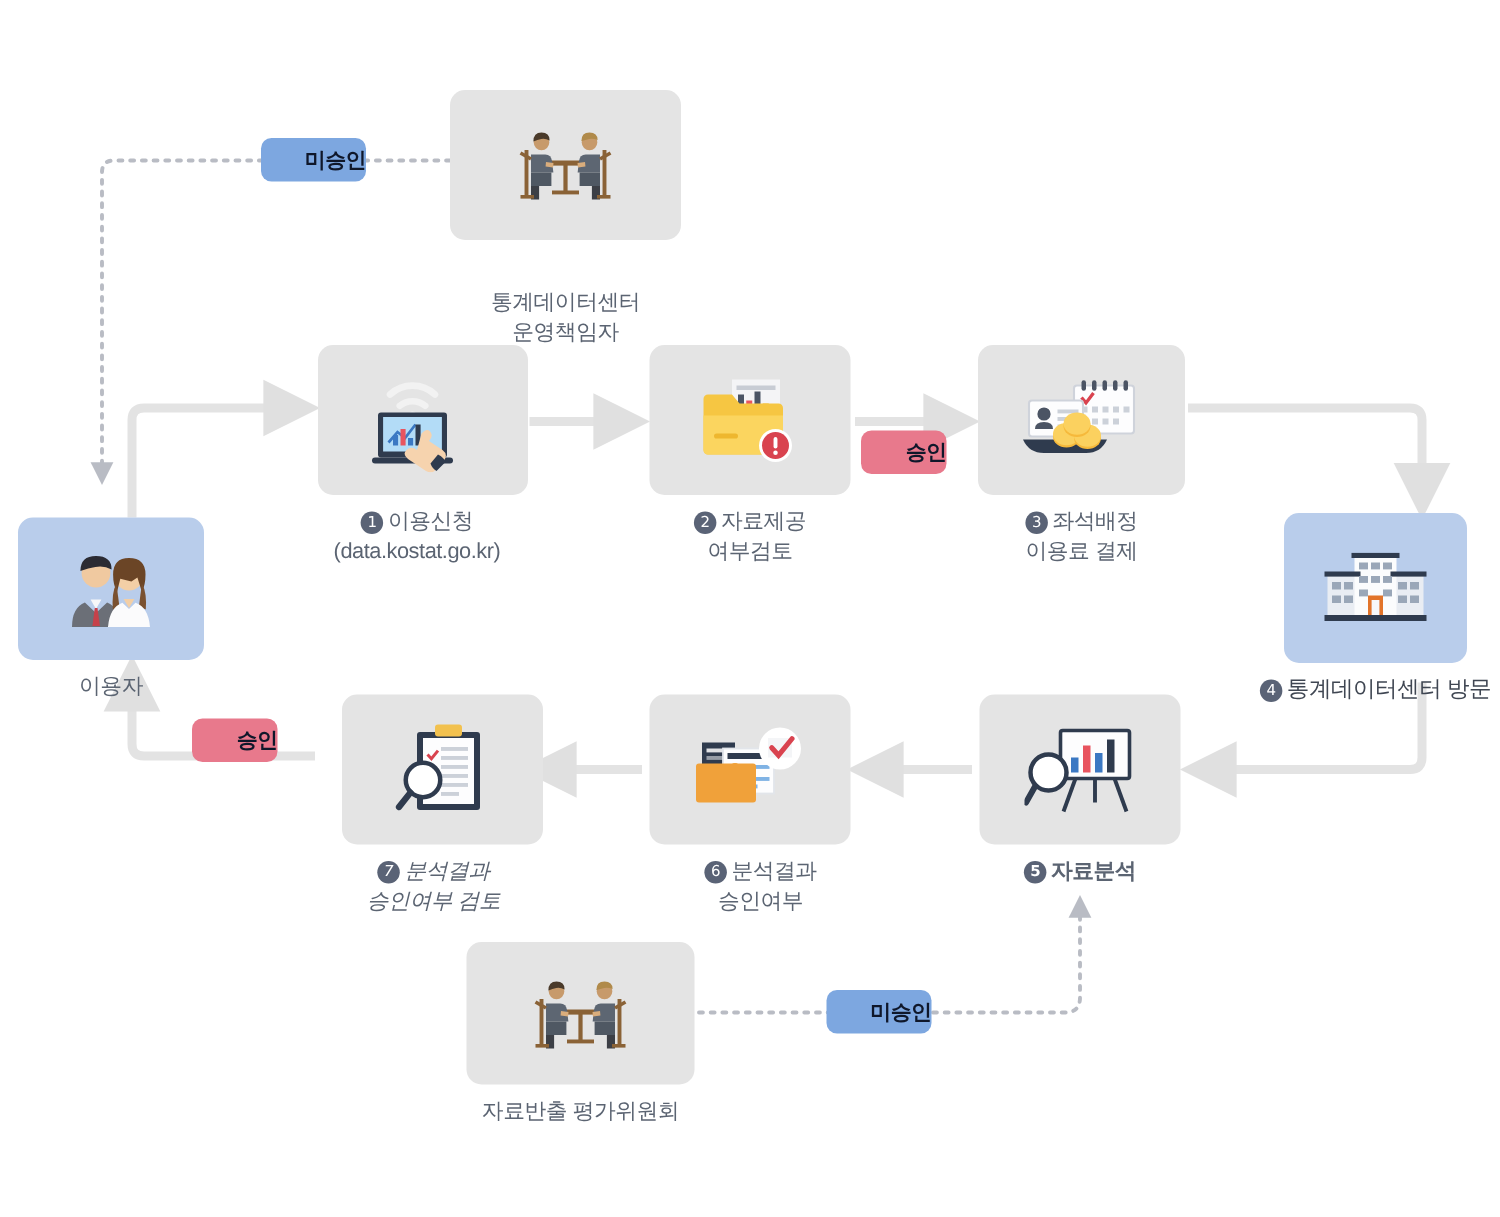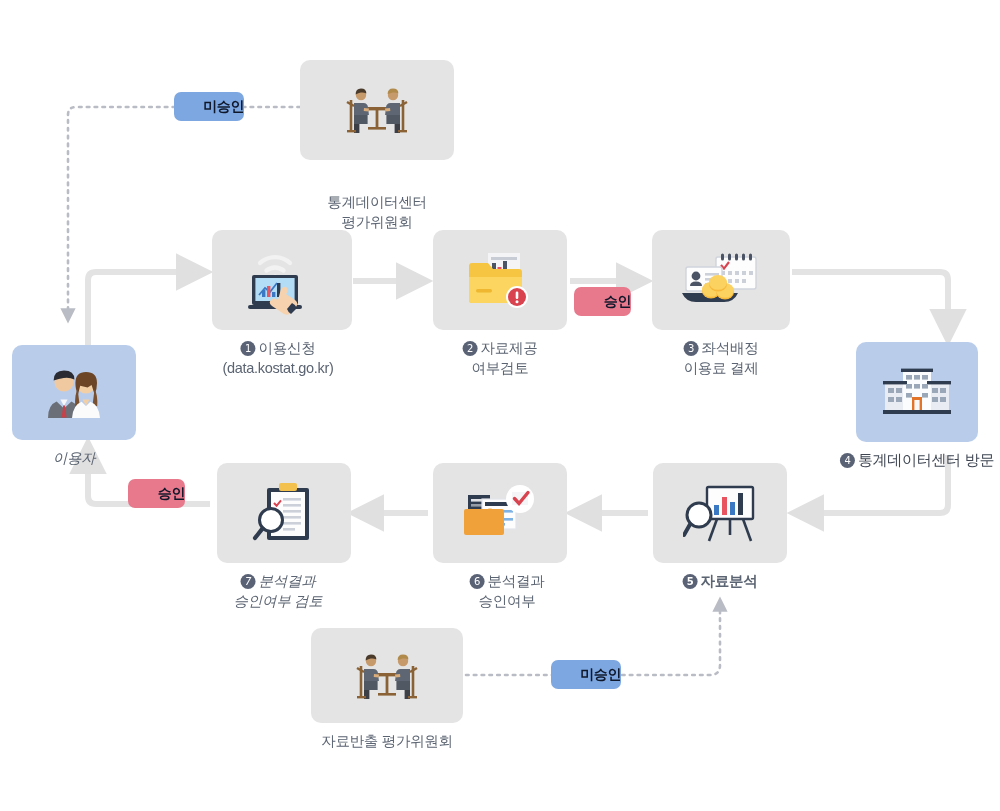--- a/index.html
+++ b/index.html
@@ -131,21 +131,21 @@
         <path d="M49 26l-5 .6.3 3 5-.6z" fill="#d9ad7c"></path>
         <rect x="53.6" y="42" width="5.4" height="9" fill="#3c3f46"></rect>
 
         <path d="M62 18 L62 48" stroke="#8a6236" stroke-width="2.6" fill="none"></path>
         <path d="M66 20 L59 24" stroke="#8a6236" stroke-width="2.4" fill="none"></path>
         <rect x="57" y="48" width="9" height="2.4" fill="#8a6236"></rect>
       </svg>
     </div>
     <div class="caption" style="top:108px;margin-top:24px;">
       <div>통계데이터센터</div>
-      <div>평가위원회</div>
+      <div>운영책임자</div>
     </div>
   </div>
 
   <div class="node" style="left:12px; top:345px; width:124px;">
     <div class="card accent" style="width:124px; height:95px;">
       <svg class="icon" width="66" height="54" viewBox="0 0 66 54">
 
         <circle cx="23" cy="16" r="9.6" fill="#f0c9a0"></circle>
         <path d="M12.6 14.6q0-10 10.4-10 10.4 0 10.4 9-5-2.6-10.8-1.6-4.6.8-10 2.6z" fill="#2b2b33"></path>
         <path d="M7 52q0-13 8.6-16.4l7.4 7 7.4-7Q39 39 39 52z" fill="#6b6f77"></path>
@@ -153,21 +153,21 @@
         <path d="M22.2 39.4h1.8l1.6 12h-5z" fill="#c6414a"></path>
 
         <circle cx="45" cy="18" r="9.6" fill="#f3cfa6"></circle>
         <path d="M34.4 17q0-11 10.6-11 11 0 11 11 0 7-2.4 11.6l-3-9.6-4 2.6-7.4-1.8-2.2 8.8Q34.4 24 34.4 17z" fill="#6b4526"></path>
         <path d="M53.6 23q3.4 6 2.6 17.4l-4.6-2z" fill="#7a5130"></path>
         <path d="M36.6 23q-3.2 6-2.4 17.4l4.4-2z" fill="#7a5130"></path>
         <path d="M31 52q1-13 9.6-16.2L45 40l4.4-4.2Q58 39 59 52z" fill="#fbfbfc"></path>
         <path d="M41.4 33.4h7.2L45 39.4z" fill="#f3cfa6"></path>
       </svg>
     </div>
-    <div class="caption" style="top:103px;font-style:italic;">
+    <div class="caption" style="top:103px;">
       <div>이용자</div>
     </div>
   </div>
 
   <div class="node" style="left:212px; top:230px; width:132px;">
     <div class="card" style="width:140px; height:100px;">
       <svg class="icon" width="84" height="70" viewBox="0 0 84 70">
 
         <g fill="none" stroke="#f2f2f2" stroke-width="4.4" stroke-linecap="round">
           <path d="M20 18a22 22 0 0 1 30 0"></path>
@@ -365,21 +365,21 @@
       </svg>
     </div>
     <div class="caption" style="top:108px;">
       <div>
         <span class="num">6</span><span>분석결과</span>
       </div>
       <div>승인여부</div>
     </div>
   </div>
 
-  <div class="node" style="left:217px; top:463px; width:122px;font-style:italic;">
+  <div class="node" style="left:228px; top:463px; width:122px;font-style:italic;">
     <div class="card" style="width:134px; height:100px;">
       <svg class="icon" width="66" height="62" viewBox="0 0 66 62">
 
         <rect x="16" y="6" width="42" height="52" rx="2" fill="#2f3b4e"></rect>
         <rect x="20" y="10" width="34" height="44" fill="#fdfdfe"></rect>
         <rect x="28" y="1" width="18" height="8" rx="2" fill="#f2c14e"></rect>
         <g fill="#ccd1d9">
           <rect x="32" y="16" width="18" height="2.6"></rect>
           <rect x="32" y="22" width="18" height="2.6"></rect>
           <rect x="32" y="28" width="18" height="2.6"></rect>

